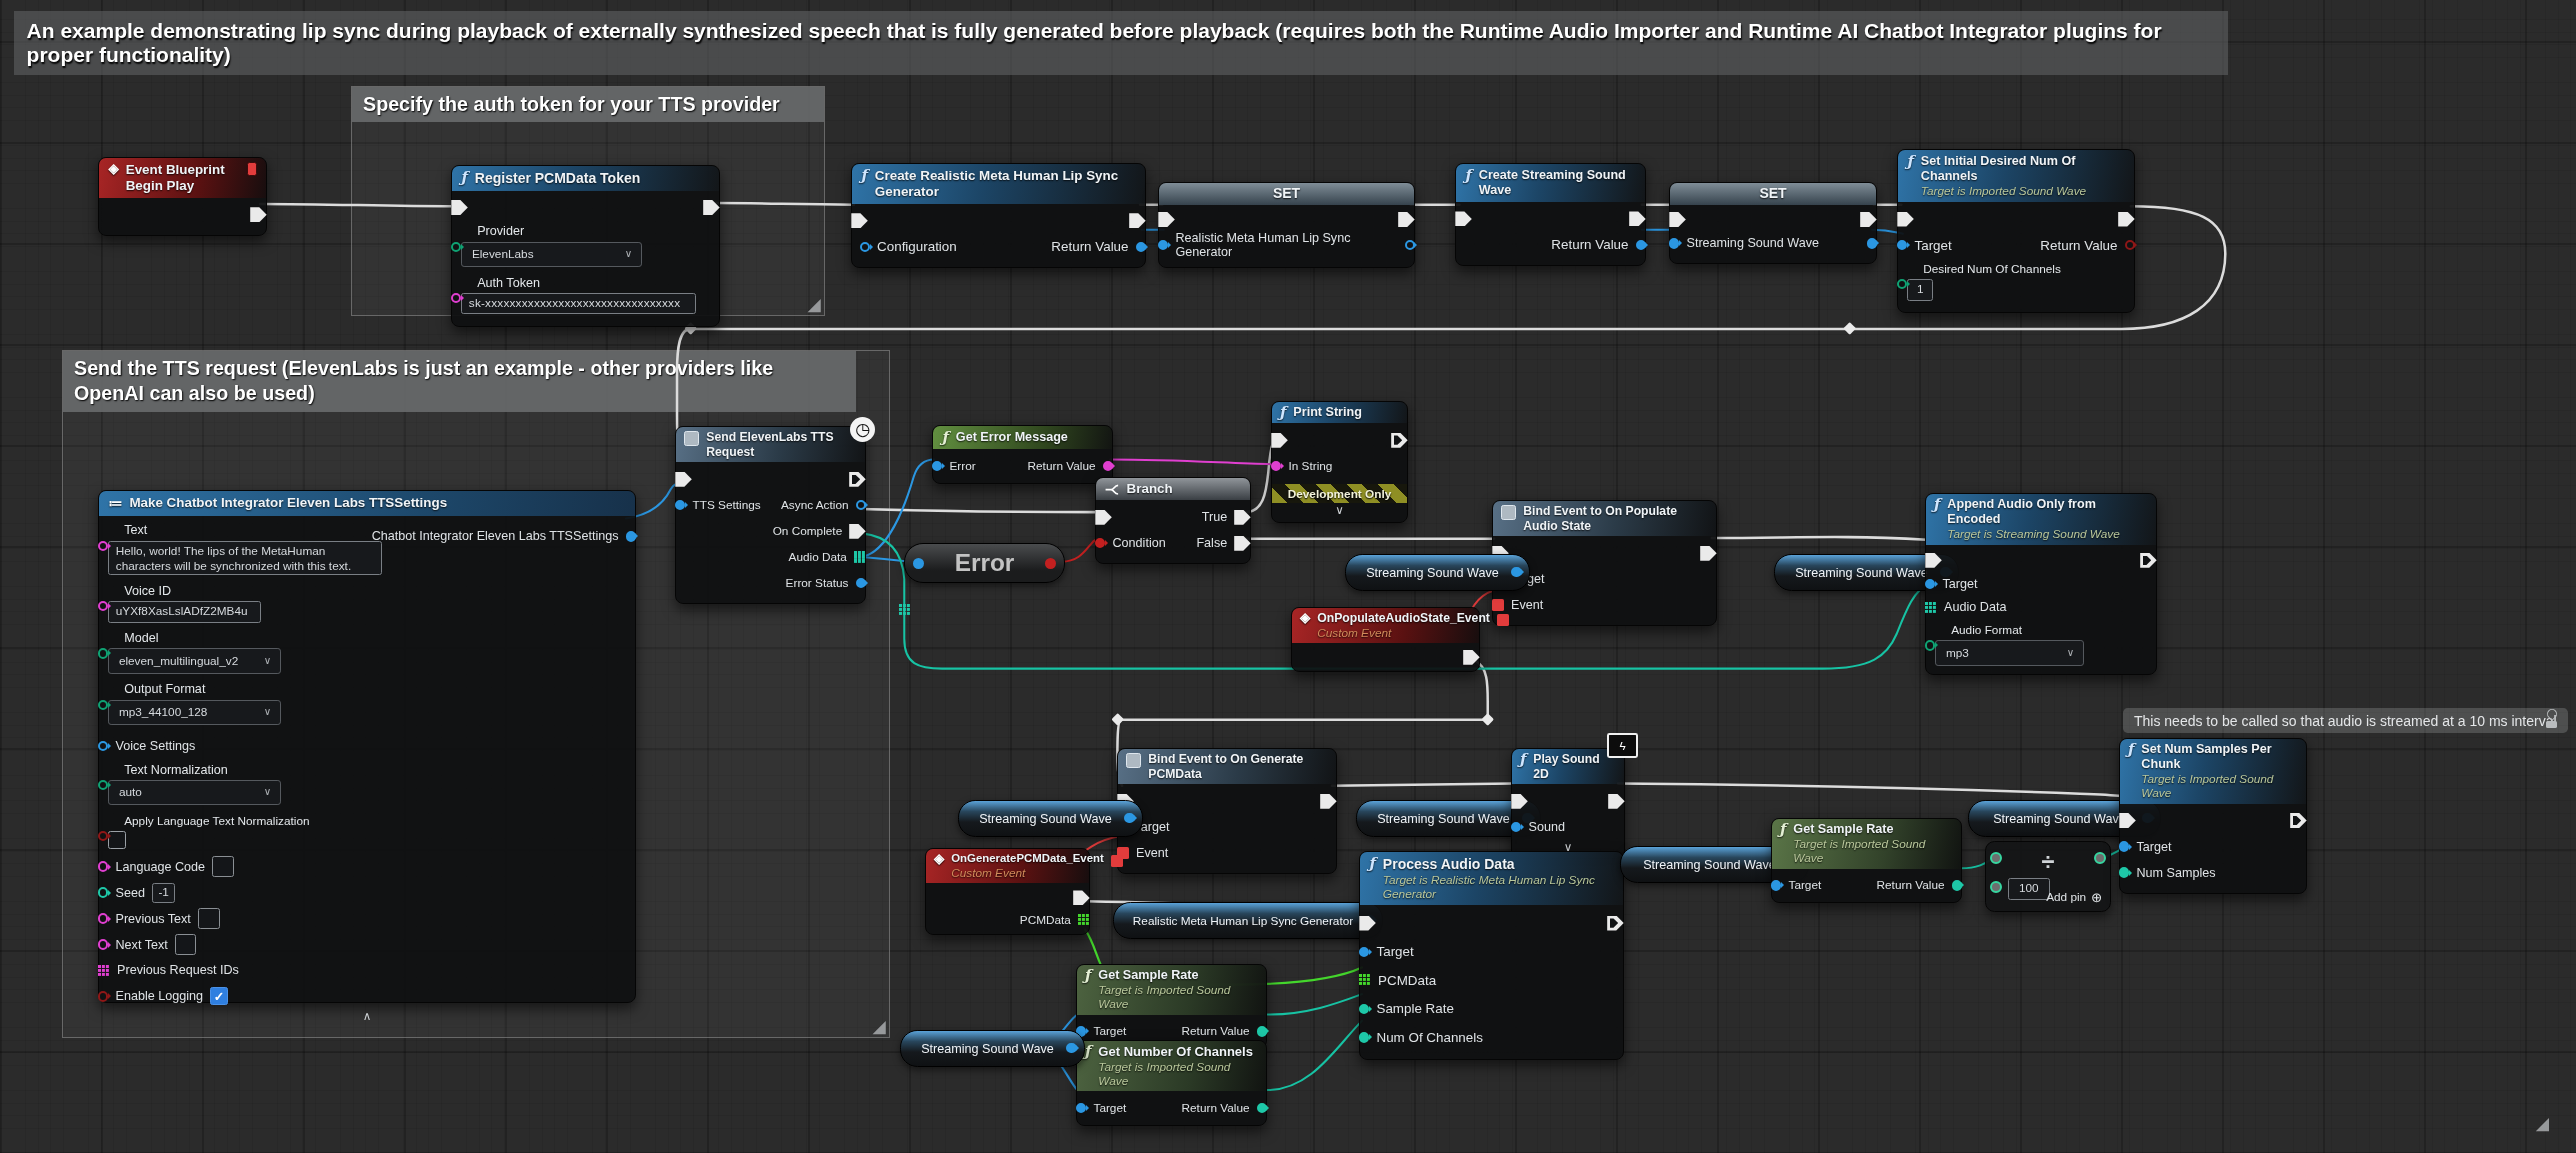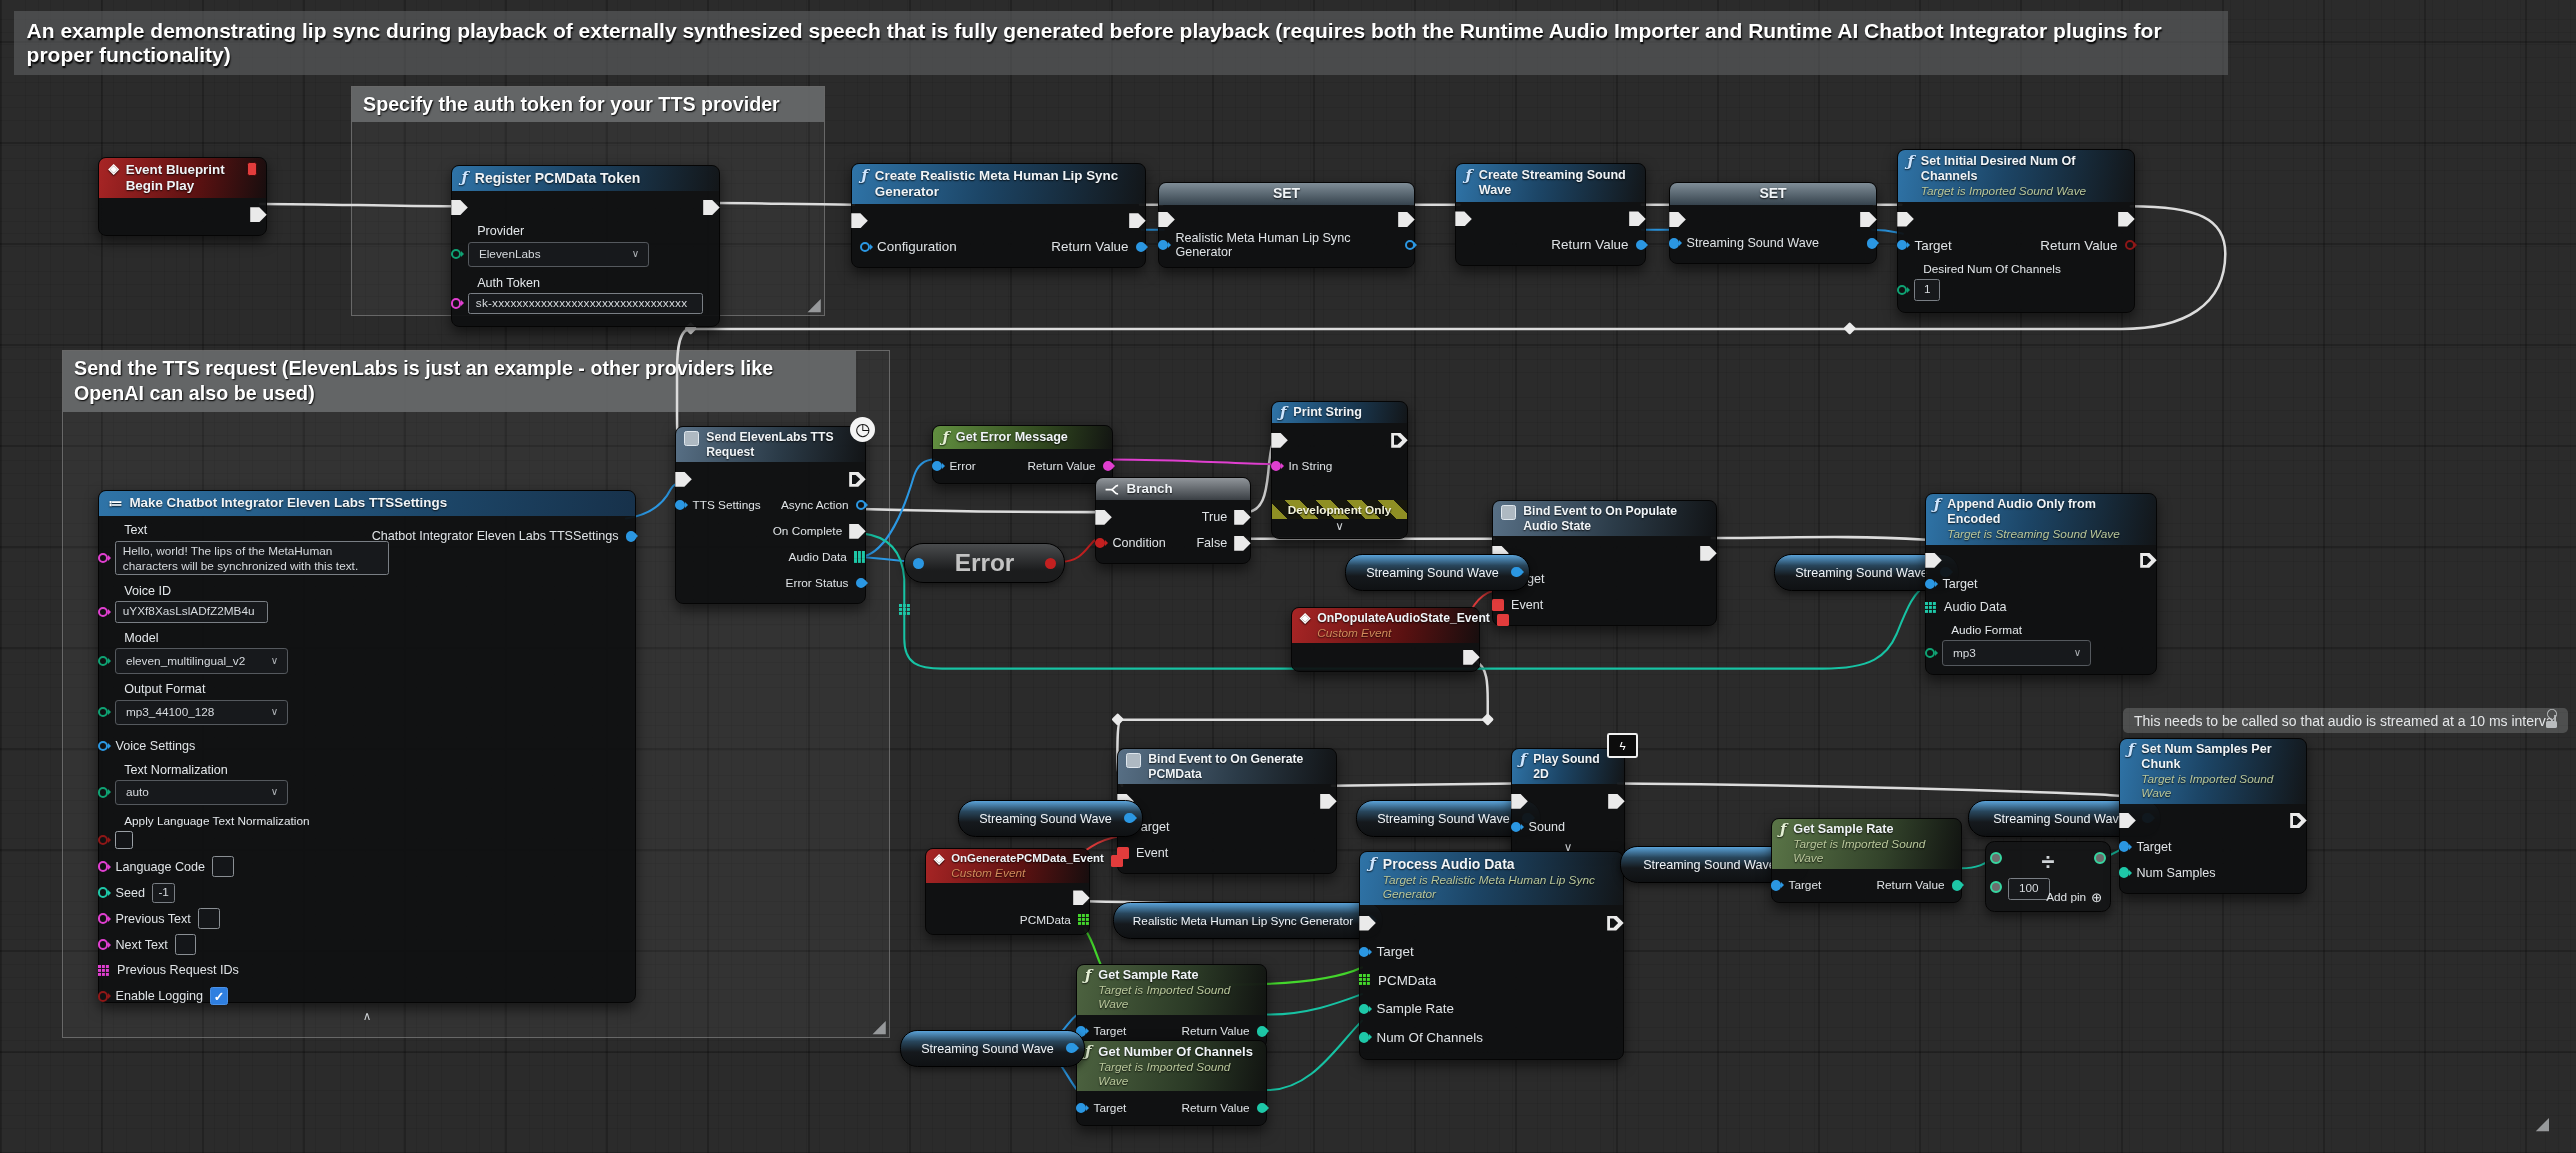--- a/index.html
+++ b/index.html
@@ -54,31 +54,31 @@
   .cap .pc{position:absolute;right:7px;top:50%;margin-top:-5.5px}
   .field{background:#17191c;border:0.8px solid #7a7f85;border-radius:2.4px;color:#d6dade;font-size:11.8px;padding:2.4px 6.3px;line-height:1.25}
   .dd{display:flex;align-items:center;justify-content:space-between;background:#17191c;border:0.8px solid #55595e;
     border-radius:3.1px;color:#d6dade;font-size:11.8px;padding:4.7px 9.4px;box-sizing:border-box}
   .ddch{color:#aeb2b6;font-size:10.2px;line-height:1}
   .minibox{width:19.7px;height:19.7px;background:#141619;border:0.8px solid #8a8f94;border-radius:2.4px}
   .chk{width:18px;height:18px;background:#131518;border:1.2px solid #9aa0a6;border-radius:2.4px;box-sizing:border-box}
   .chk.on{background:#2f7fe0;border-color:#4b92e8;color:#fff;display:flex;align-items:center;justify-content:center;font-size:12.6px;font-weight:bold}
   .stack{padding:2.4px 7.9px 4.7px}
   .slbl{font-size:12.6px;color:#e4e8eb;margin:1.6px 0 3.1px 17.3px}
-  .srow{display:flex;align-items:center;gap:7px}
+  .srow{display:flex;align-items:flex-start;}
   .comment{position:absolute;z-index:0;border:1.6px solid rgba(158,158,158,.5);background:rgba(210,210,210,.05)}
   .chd{background:rgba(108,110,112,.85);padding:4.7px 11px;font-size:19.7px;font-weight:bold;color:#fff;
     text-shadow:0.8px 0.8px 1.6px #000;line-height:1.3}
   .banner{position:absolute;left:14px;top:11px;width:2214px;z-index:2;background:rgba(100,102,104,.55);
     padding:7.9px 12.6px;font-size:21px;font-weight:bold;color:#fff;text-shadow:0.8px 1.6px 1.6px #000;box-sizing:border-box}
   .clockb{position:absolute;right:-10.2px;top:-10.2px;width:25px;height:25px;border-radius:50%;background:#f4f4f4;
     color:#141414;display:flex;align-items:center;justify-content:center;font-size:17.3px;z-index:5}
   .monb{position:absolute;right:-14px;top:-15.7px;width:27px;height:20.4px;border:2.4px solid #f0f0f0;background:#0c0c0c;
     border-radius:2.4px;z-index:5;display:flex;align-items:center;justify-content:center;color:#fff;font-size:11.8px}
-  .devband{margin:21px 0 0;padding:2.4px 0;text-align:center;font-size:11.8px;font-weight:bold;color:#f2f2da;
+  .devband{margin:5px 0 0;padding:2.4px 0;text-align:center;font-size:11.8px;font-weight:bold;color:#f2f2da;
     text-shadow:0 0.8px 1.6px #000;
     background:repeating-linear-gradient(45deg,#8f8f24 0 11px,#17170c 11px 22px)}
   .chev{display:block;text-align:center;color:#cfd3d6;font-size:11.8px;line-height:1;padding:1.6px 0 3.1px}
   .rr{position:absolute;z-index:2;width:9.4px;height:9.4px;background:#eaeaea;transform:rotate(45deg);border-radius:1.6px}
   .rsz{position:absolute;z-index:2;color:#97999b;font-size:17.3px;line-height:1}
   .note{position:absolute;z-index:3;background:rgba(170,172,174,.28);border-radius:4.7px;color:#e4e6e8;
     font-size:14px;padding:4.7px 11px;white-space:nowrap}
   .noteic{position:absolute;z-index:3;display:flex;flex-direction:column;gap:2.4px;align-items:center;color:#b9bcbe}
   .errcap{position:absolute;z-index:3;height:38px;border-radius:19px;border:0.8px solid #000;
     background:linear-gradient(180deg,#4a4c4e,#1b1c1d 70%);display:flex;align-items:center;justify-content:center;

